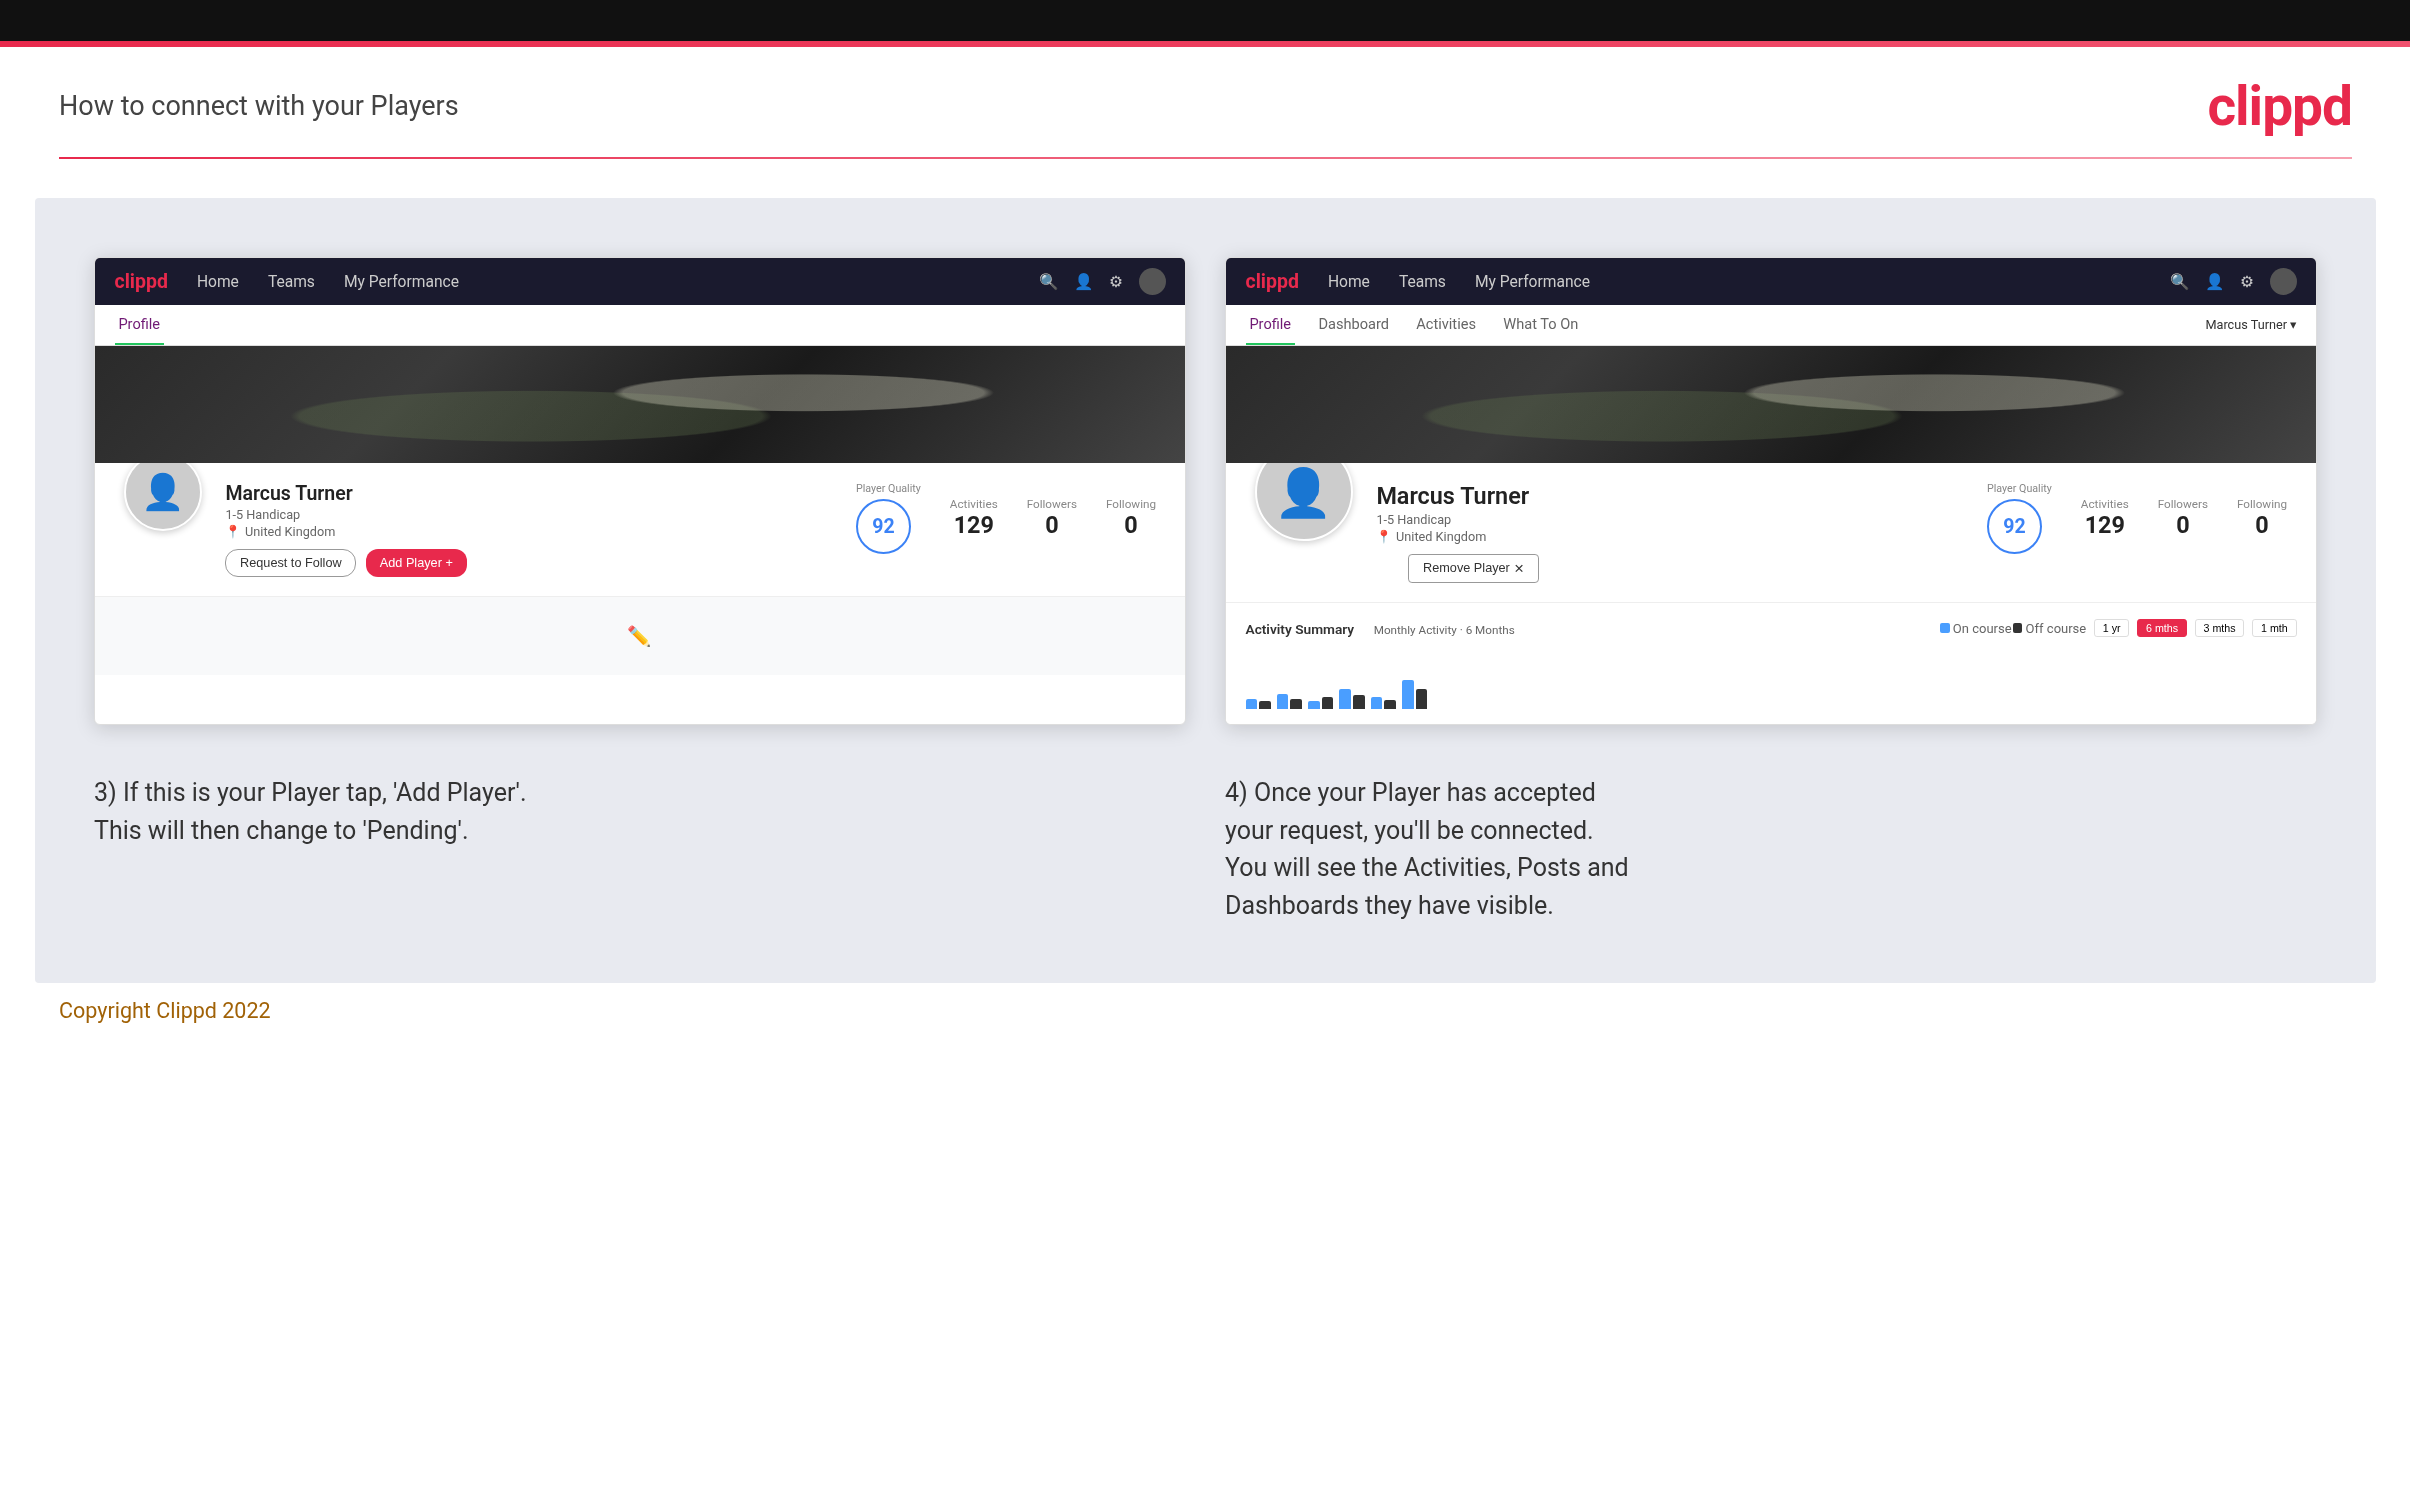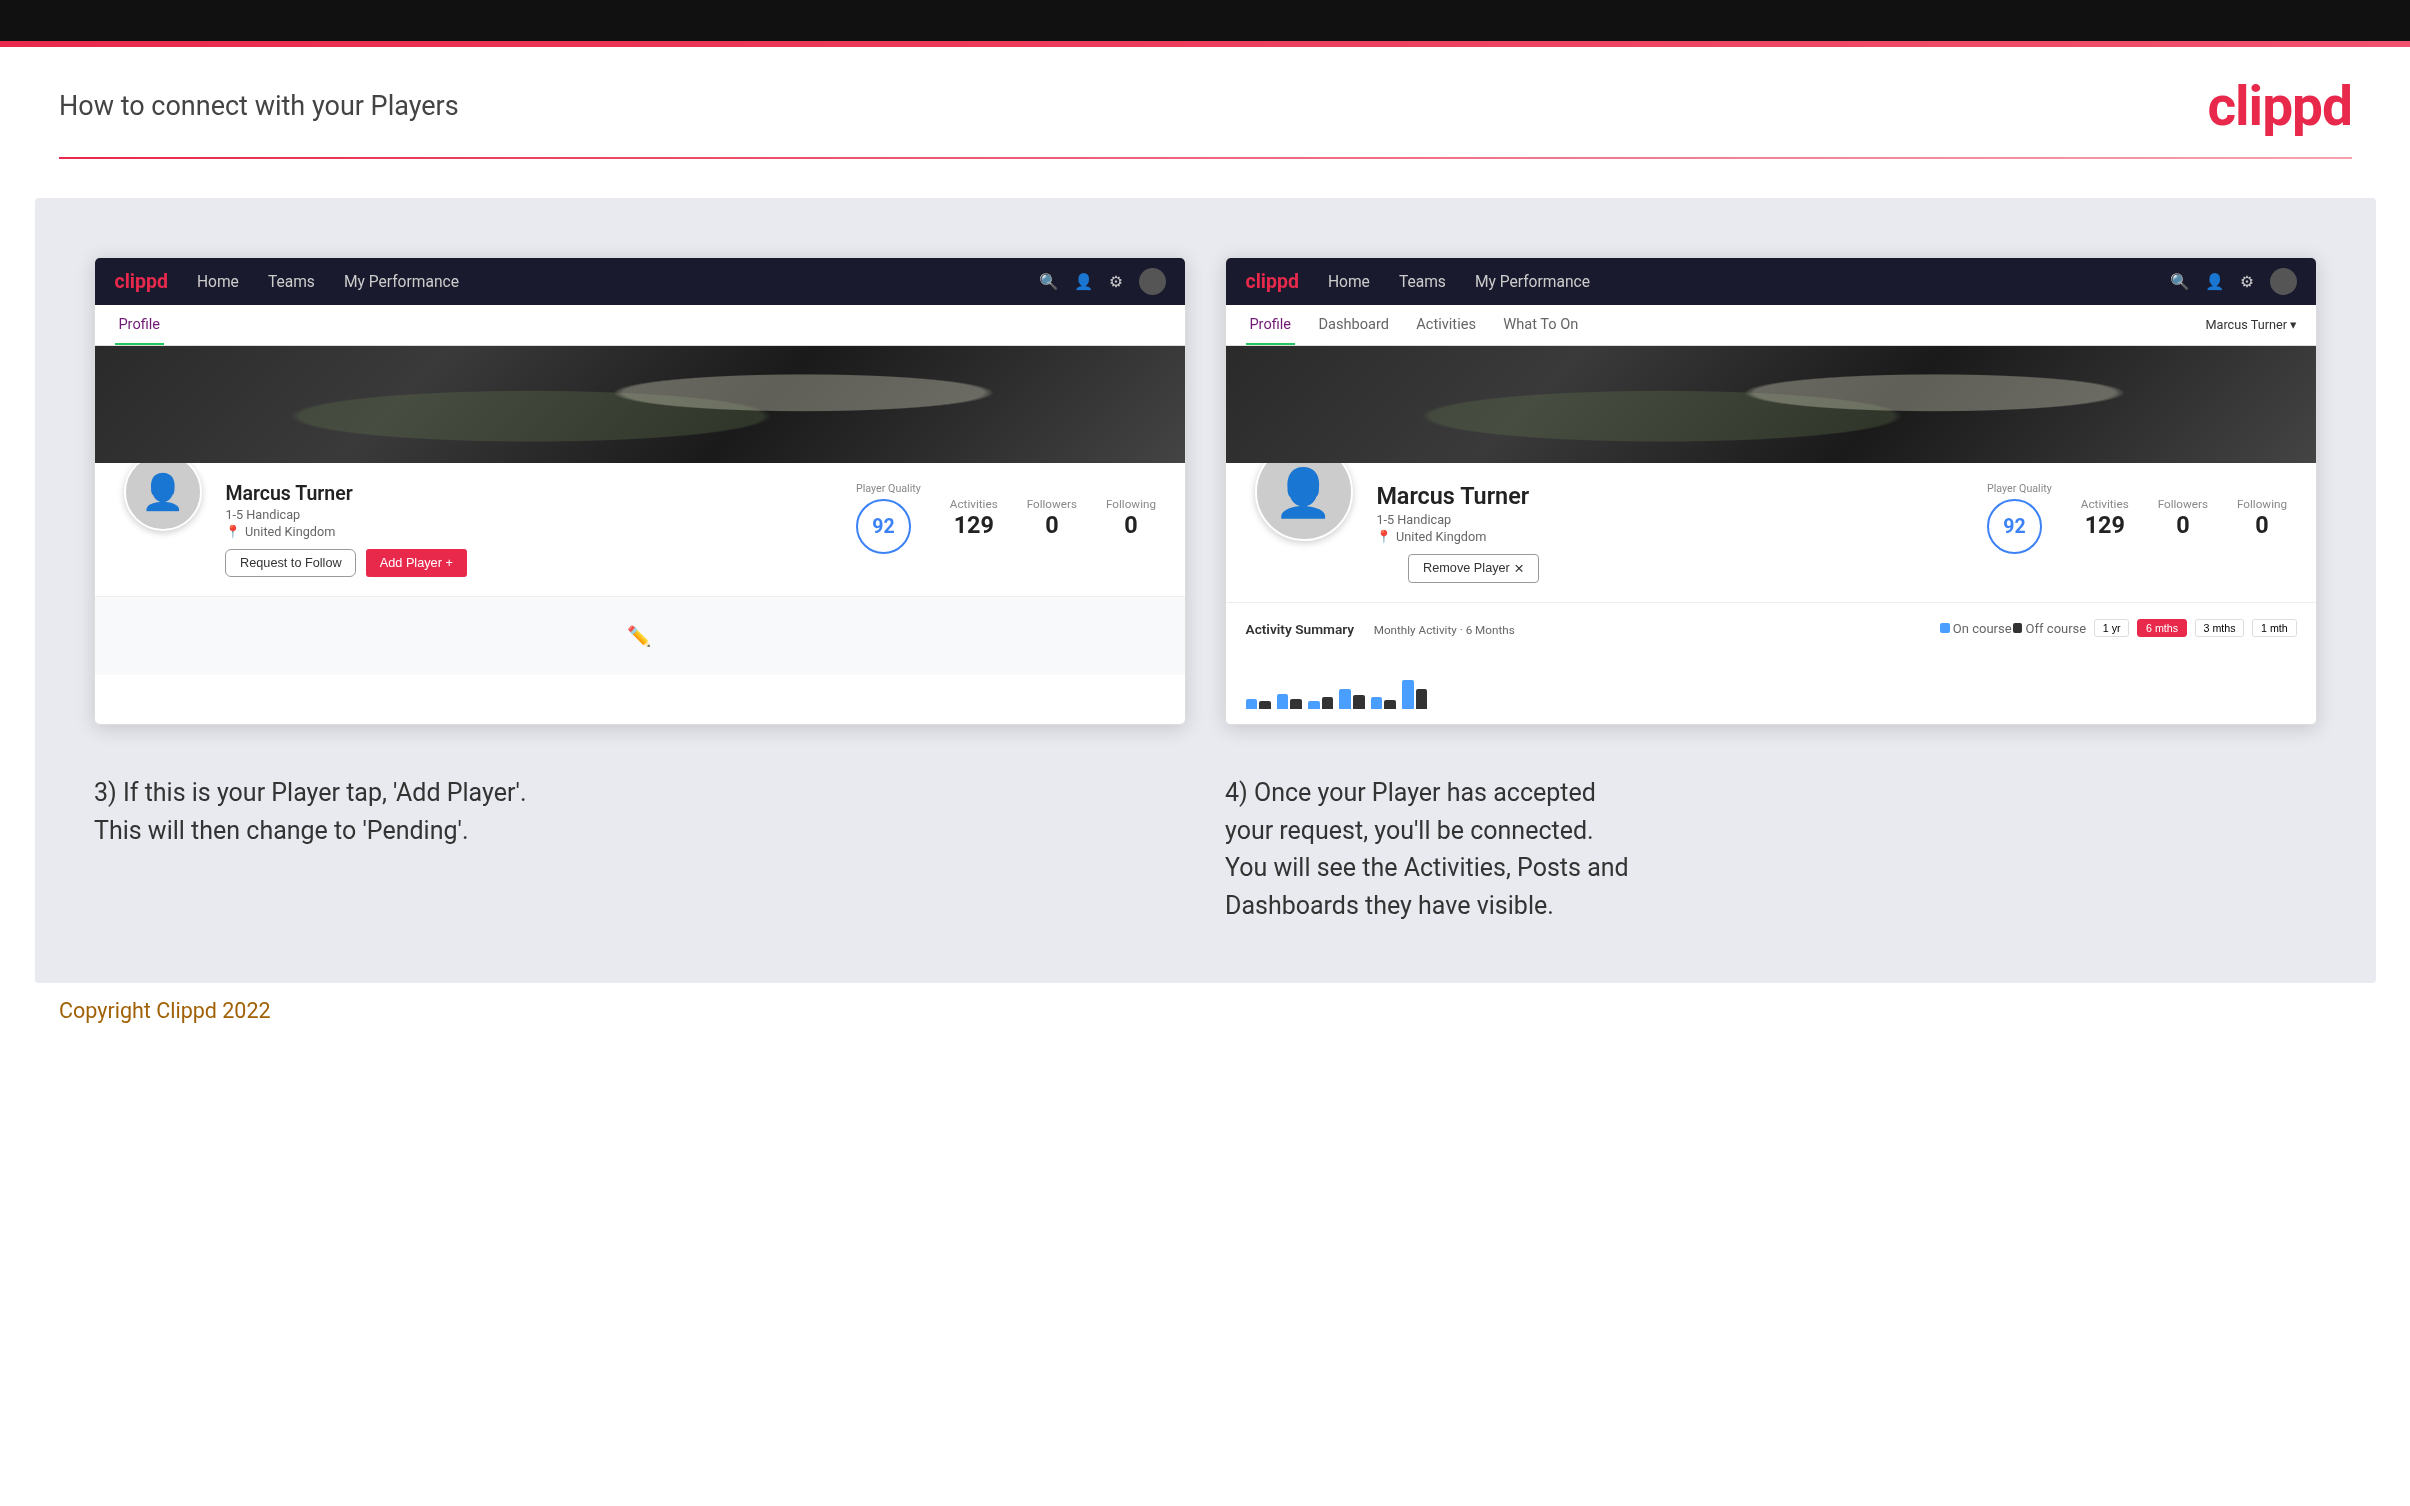--- a/index.html
+++ b/index.html
@@ -195,30 +195,30 @@
       gap: 3.9px;
     }
     .profile-buttons {
       display: flex;
       gap: 9.8px;
       margin-top: 9.8px;
     }
     .btn-follow {
       background: #fff;
       border: 1px solid #999;
-      border-radius: 6px;
+      border-radius: 13px;
       padding: 5.9px 13.7px;
       font-size: 12.7px;
       color: #333;
       cursor: pointer;
     }
     .btn-add-player {
       background: #e8294c;
       border: none;
-      border-radius: 3px;
+      border-radius: 12px;
       padding: 5.9px 13.7px;
       font-size: 12.7px;
       color: #fff;
       cursor: pointer;
       display: flex;
       align-items: center;
       gap: 3.9px;
     }
     .btn-remove-player {
       background: #fff;

